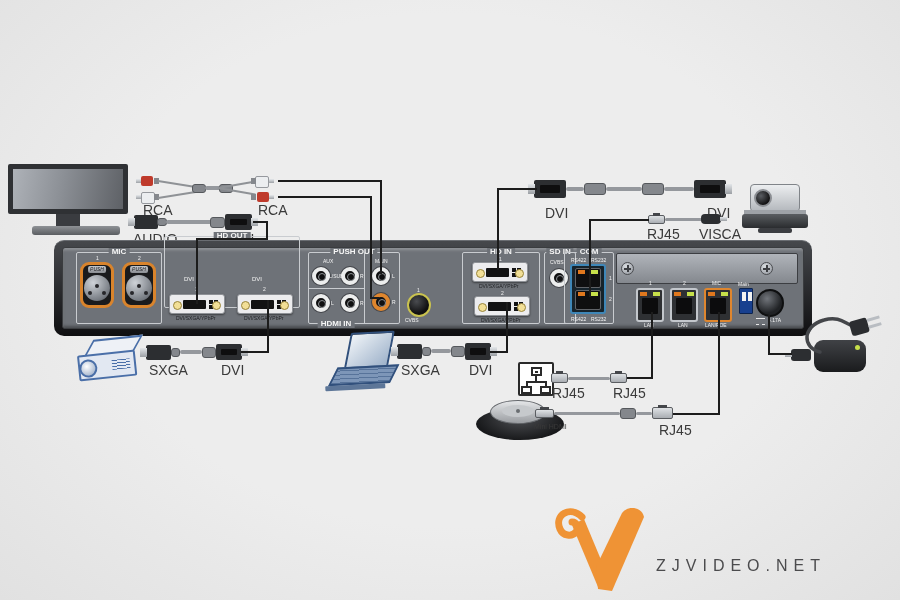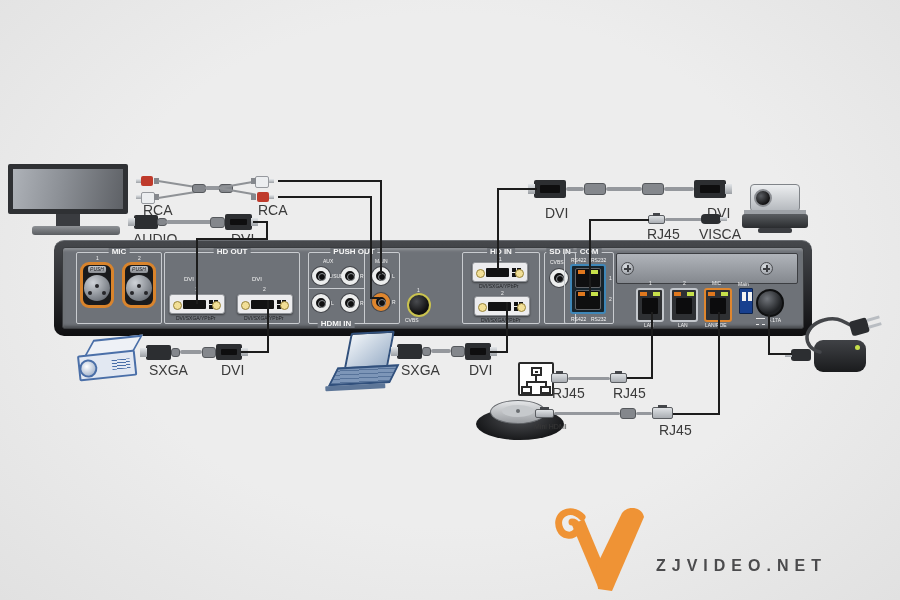--- a/index.html
+++ b/index.html
@@ -64,21 +64,21 @@
   .comwrap{position:absolute;border:2px solid #3f87b8;border-radius:3px;background:#16232b;box-sizing:border-box}
   .comport{width:26px;height:20px;background:#0f0f10;border:1px solid #606368;border-radius:2px}
   .comport::before{content:"";position:absolute;left:2px;top:1px;width:7px;height:4px;background:#e0781e}
   .comport::after{content:"";position:absolute;right:2px;top:1px;width:7px;height:4px;background:#c7e04a}
   
   .screw{width:13px;height:13px;border-radius:50%;background:radial-gradient(circle at 35% 30%,#d8dce0,#8f939a);border:1px solid #4a4c50}
   .screw::before{content:"";position:absolute;left:5px;top:2px;width:2px;height:7px;background:#3c3e42}
   .screw::after{content:"";position:absolute;left:2px;top:5px;width:7px;height:2px;background:#3c3e42}
   .dcsym{position:absolute;width:9px;height:5px;border-top:1px solid #e8e8e8;border-bottom:1px dashed #e8e8e8}
   .wm-cn{position:absolute;font-size:27px;font-weight:bold;color:#4b4b4d;letter-spacing:3px;line-height:1}
-  .wm-en{position:absolute;font-size:16px;font-weight:bold;color:#4b4b4d;letter-spacing:6px;line-height:1}
+  .wm-en{position:absolute;font-size:16px;font-weight:normal;color:#4b4b4d;letter-spacing:6px;line-height:1}
 </style>
 </head>
 <body>
 
 <div class="stage">
 
   <div class="abs" style="left:8px;top:160px;width:124px;height:78px">
     <div class="abs" style="left:0;top:4px;width:120px;height:50px;background:#2f3134;border-radius:2px"></div>
     <div class="abs" style="left:5px;top:9px;width:110px;height:40px;background:linear-gradient(100deg,#aeb2b8 0%,#8b8f95 45%,#5e6166 100%)"></div>
     <div class="abs" style="left:48px;top:54px;width:24px;height:12px;background:#3a3c40"></div>
@@ -172,21 +172,21 @@
       <i class="push">PUSH</i>
       <i class="face"></i>
       <i class="pin"></i>
     </div>
   <div class="xlr" style="left:122px;top:262px">
       <i class="push">PUSH</i>
       <i class="face"></i>
       <i class="pin"></i>
     </div>
 
-  <div class="sec" style="left:164px;top:252px;width:136px;height:72px">
+  <div class="sec" style="left:164px;top:236px;width:136px;height:72px">
     <span class="sec-lb">HD OUT</span>
   </div>
   <span class="wl t6" style="left:184px;top:276px">DVI</span>
   <span class="wl t6" style="left:252px;top:276px">DVI</span>
   <span class="wl t5" style="left:195px;top:287px">1</span>
   <span class="wl t5" style="left:263px;top:287px">2</span>
   <div class="dvip" style="left:169px;top:294px">
       <i class="sc"></i>
       <i class="slot"></i>
       <i class="p" style="left:39px;top:5px"></i>

